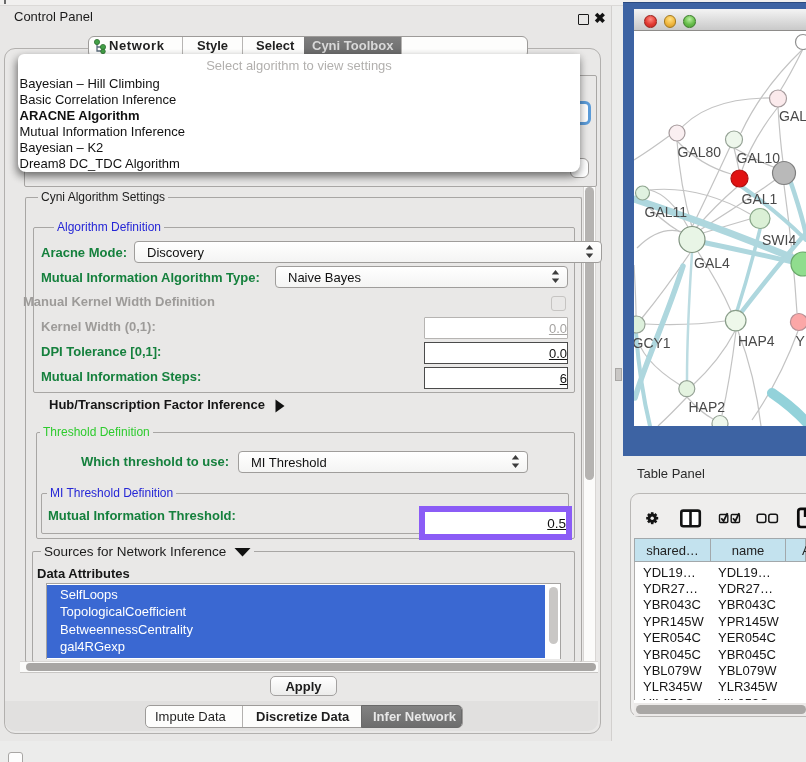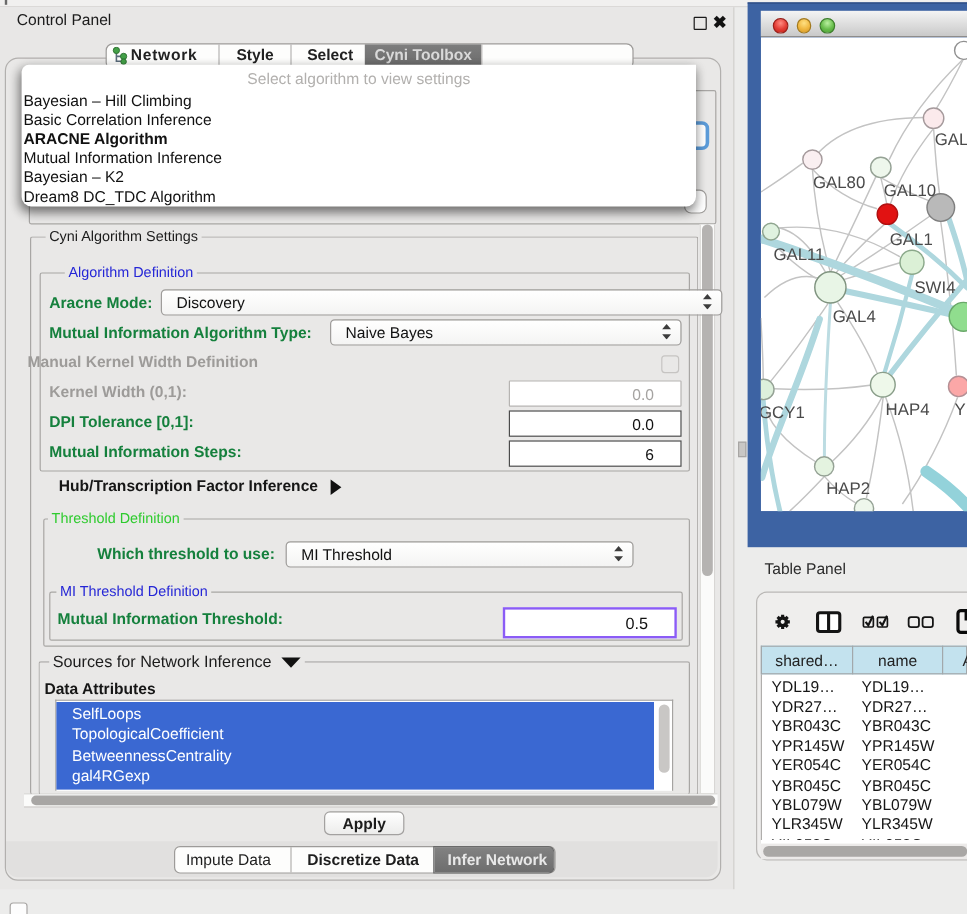--- a/index.html
+++ b/index.html
@@ -6,21 +6,21 @@
   body{width:806px;height:762px;overflow:hidden;background:#ececeb;font-family:"Liberation Sans",sans-serif;position:relative;}
   .abs{position:absolute;}
   .lbl{font-size:13px;font-weight:bold;color:#15803d;white-space:nowrap;}
   .dis{color:#9d9b99;}
   .grp{border:1px solid #a8a6a4;border-radius:2px;}
   .gtitle{position:absolute;background:#e9e8e7;padding:0 3px;font-size:12px;white-space:nowrap;}
   .combo{position:absolute;background:linear-gradient(#ffffff,#f4f4f3);border:1px solid #9f9d9b;border-radius:4px;font-size:13px;color:#111;}
   .combo .ctext{position:absolute;left:12px;top:2.5px;white-space:nowrap;}
   .carr{position:absolute;right:7px;top:3px;width:9px;height:13px;}
   .fld{position:absolute;background:#fff;font-size:13px;color:#111;text-align:right;}
-  .fld span{position:absolute;right:22px;top:2.5px;}
+  .fld span{position:absolute;right:0;top:2.5px;text-decoration:underline;}
 </style>
 </head>
 <body>
 
 <div class="abs" style="left:0;top:0;width:806px;height:5px;background:#f1f0ef;border-bottom:1px solid #dbd9d7;"></div>
 <div class="abs" style="left:4px;top:0;width:2px;height:4px;background:#6a6a6a;"></div>
 
 <div class="abs" style="left:0;top:6px;width:611px;height:735px;background:#e8e7e6;border-right:1px solid #d2d0ce;"></div>
 <div class="abs" style="left:14px;top:9px;font-size:13px;color:#1b1b1b;">Control Panel</div>
 <div class="abs" style="left:578px;top:14px;width:9px;height:9px;border:1.8px solid #1a1a1a;border-radius:1px;"></div>
@@ -115,21 +115,21 @@
 <div class="combo" style="left:238px;top:451px;width:288px;height:20px;">
     <span class="ctext">MI Threshold</span>
   <svg class="carr" viewBox="0 0 9 13">
       <path d="M4.5 0 L8.2 4.4 L0.8 4.4 Z" fill="#3c3c3c"></path>
       <path d="M4.5 13 L8.2 8.6 L0.8 8.6 Z" fill="#3c3c3c"></path>
     </svg>
 </div>
 <div class="abs grp" style="left:41px;top:493px;width:526px;height:39px;"></div>
 <div class="gtitle" style="left:47px;top:486px;color:#2526d6;">MI Threshold Definition</div>
 <div class="abs lbl" style="left:48px;top:508px;">Mutual Information Threshold:</div>
-<div class="fld" style="left:419px;top:506px;width:141px;height:22px;border:2px solid #8b5cf6;">
+<div class="fld" style="left:419px;top:506px;width:141px;height:22px;border:6px solid #8b5cf6;">
     <span style="top:3.5px;font-size:13.5px;">0.5</span>
   </div>
 
 <div class="abs grp" style="left:31.5px;top:551px;width:541.5px;height:110px;border-bottom:none;"></div>
 <div class="gtitle" style="left:41px;top:544px;color:#1c1c1c;font-size:13.5px;">Sources for Network Inference&nbsp;&nbsp;<svg style="vertical-align:-1px;" width="17" height="10" viewBox="0 0 17 10">
       <path d="M0.5 1 L16.5 1 L8.5 9.5 Z" fill="#111"></path>
     </svg></div>
 <div class="abs" style="left:37px;top:566px;font-size:13px;font-weight:bold;color:#161616;">Data Attributes</div>
 
 <div class="abs" style="left:46px;top:583px;width:515px;height:76px;background:#fff;border:1px solid #a5a3a1;border-bottom:none;box-sizing:border-box;"></div>

